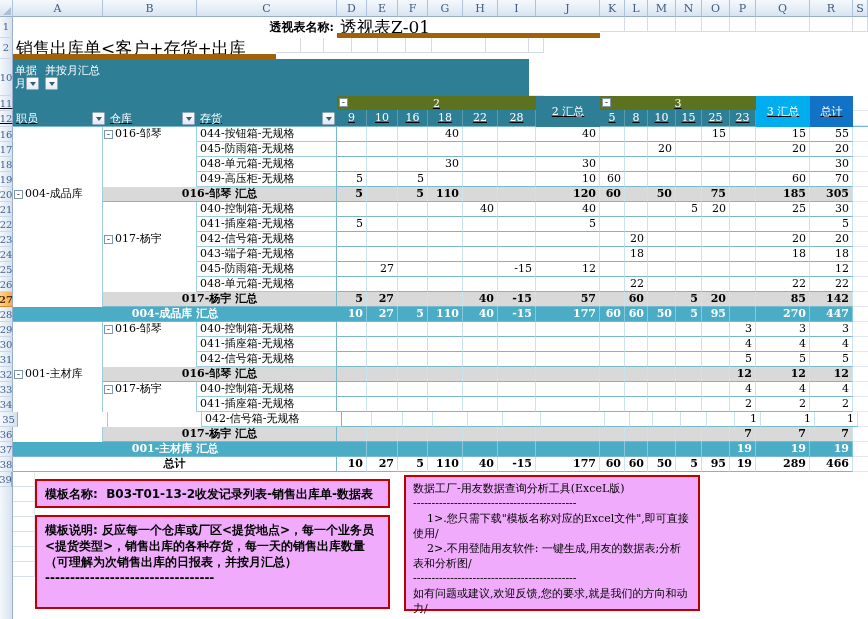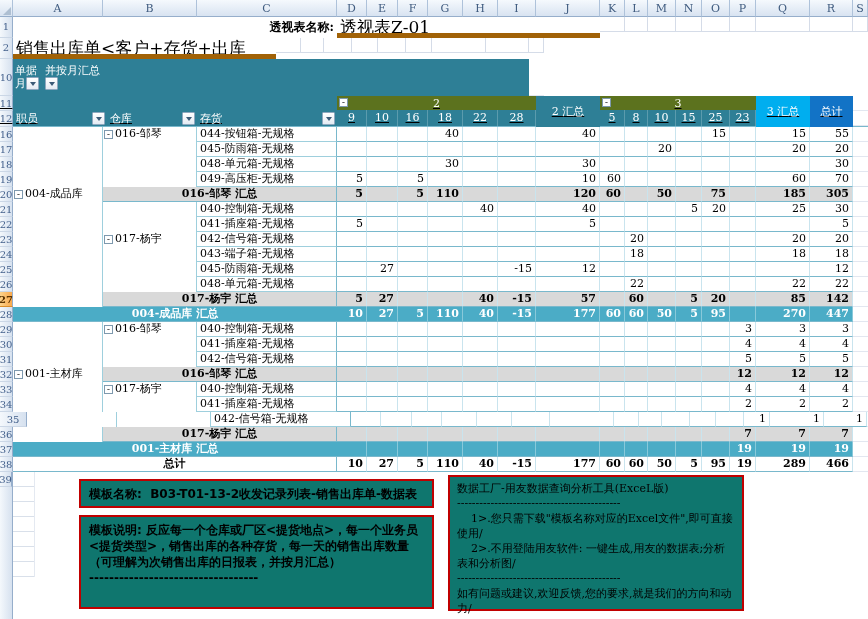--- a/index.html
+++ b/index.html
@@ -76,22 +76,22 @@
     border:1px solid #7E99AE;background:#fff;color:#222;font-size:9px;
     font-family:"DejaVu Sans Mono",monospace;margin-right:2px;vertical-align:0px;}
   
   #bottom{position:relative;height:147px;background:#fff;}
   .bstrip{position:absolute;left:0;top:0;bottom:0;width:13px;
     background:linear-gradient(90deg,#F4F8FC,#D6E1EF);border-right:1px solid #96AECB;}
   .bstrip .rh{border-bottom:1px solid #CBD7E6;height:15px;width:12px;}
   .bglines{position:absolute;left:13px;top:0;width:22px;height:105px;
     background:repeating-linear-gradient(to bottom,transparent 0 14px,#D9E0EA 14px 15px);
     border-right:1px solid #E4E9F1;}
-  .notebox{position:absolute;background:#0f766e;border:2px solid #C00000;
-    font-family:"DejaVu Sans",sans-serif;color:#000;margin-left:44px;}
+  .notebox{position:absolute;background:#f0abfc;border:2px solid #C00000;
+    font-family:"DejaVu Sans",sans-serif;color:#000;}
   #note1{left:35px;top:7px;width:355px;height:29px;font-weight:bold;font-size:12px;
     padding:5px 8px;line-height:16px;}
   #note2{left:35px;top:43px;width:355px;height:94px;font-weight:bold;font-size:12px;
     padding:5px 8px;line-height:16px;}
   #note3{left:404px;top:3px;width:296px;height:136px;font-size:11px;padding:4px 7px;
     line-height:15px;font-family:"DejaVu Serif",serif;}
   .pre{white-space:pre-wrap;}
 </style>
 </head>
 <body>
@@ -646,21 +646,21 @@
         <div class="cell num" style="width: 23px;"></div>
         <div class="cell num" style="width: 28px;"></div>
         <div class="cell num" style="width: 26px;"></div>
         <div class="cell num" style="width: 28px;"></div>
         <div class="cell num" style="width: 26px;">2</div>
         <div class="cell num" style="width: 54px;">2</div>
         <div class="cell num" style="width: 43px;">2</div>
         <div class="cell scell" style="width: 15px;"></div>
       </div>
       <div class="srow ">
-        <div class="rh" style="width: 27px;">35</div>
+        <div class="rh" style="width: 18px;">35</div>
         <div class="cell ca" style="width: 90px;"></div>
         <div class="cell cb" style="width: 94px;"></div>
         <div class="cell cc" style="width: 140px;">042-信号箱-无规格</div>
         <div class="cell num" style="width: 30px;"></div>
         <div class="cell num" style="width: 31px;"></div>
         <div class="cell num" style="width: 30px;"></div>
         <div class="cell num" style="width: 35px;"></div>
         <div class="cell num" style="width: 35px;"></div>
         <div class="cell num" style="width: 38px;"></div>
         <div class="cell num" style="width: 64px;"></div>

